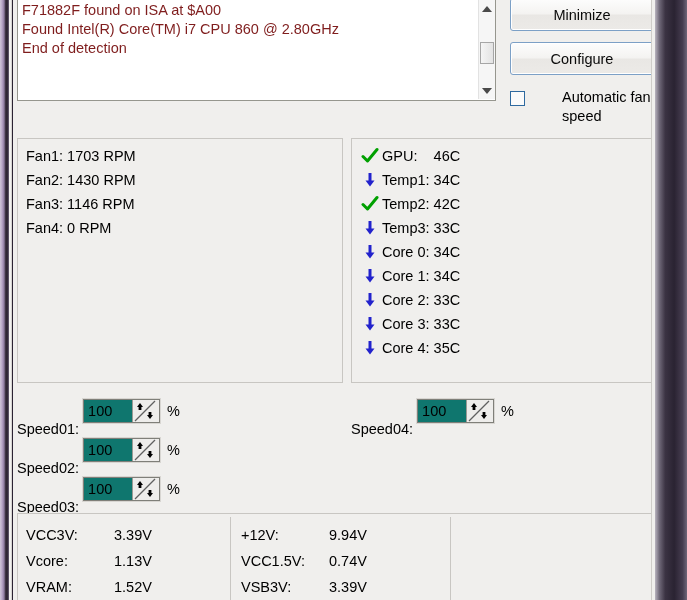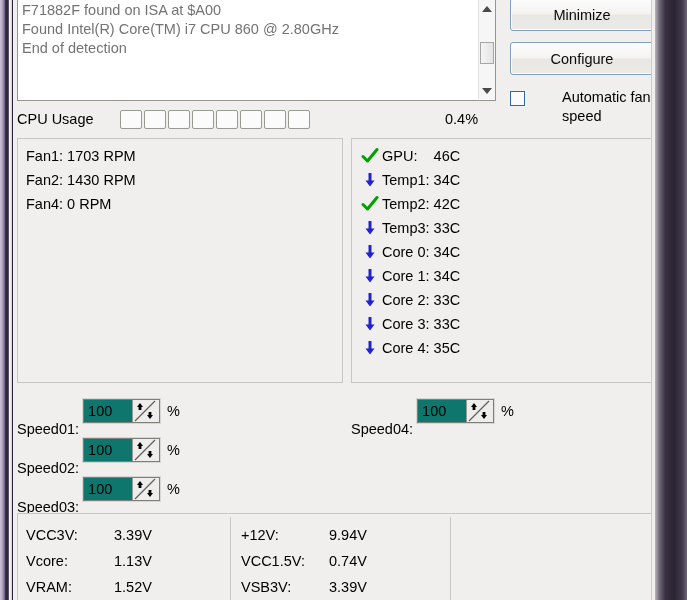--- a/index.html
+++ b/index.html
@@ -67,21 +67,21 @@
     box-sizing: border-box;
     overflow: hidden;
   }
   #log-text {
     position: absolute;
     left: 4px; top: 1px;
     width: 440px;
     white-space: pre;
     line-height: 19px;
     font-size: 14.5px;
-    color: #737373;
+    color: #7f1d1d;
   }
   
   #log-scrollbar {
     position: absolute;
     right: 0px; top: 0px;
     width: 17px; height: 99px;
     background: #f6f6f6;
     border-left: 1px solid #e2e2e2;
     box-sizing: border-box;
   }
@@ -313,39 +313,26 @@
     </div>
 
     <div class="aero-button" id="btn-minimize">Minimize</div>
     <div class="aero-button" id="btn-configure">Configure</div>
 
     <div id="auto-fan-row">
       <div id="auto-fan-checkbox"></div>
       <div id="auto-fan-label">Automatic fan speed</div>
     </div>
 
-    <div id="cpu-usage-row">
-      <div id="cpu-usage-label">CPU Usage</div>
-      <div id="cpu-usage-blocks">
-          <div class="cpu-block"></div>
-          <div class="cpu-block"></div>
-          <div class="cpu-block"></div>
-          <div class="cpu-block"></div>
-          <div class="cpu-block"></div>
-          <div class="cpu-block"></div>
-          <div class="cpu-block"></div>
-          <div class="cpu-block"></div>
-        </div>
-      <div id="cpu-usage-percent">0.4%</div>
-    </div>
 
     <div class="panel" id="fan-panel">
       <div class="readout-list" id="fan-list">
           <div class="readout-row"><span class="readout-label">Fan1:</span><span> 1703 RPM</span></div>
           <div class="readout-row"><span class="readout-label">Fan2:</span><span> 1430 RPM</span></div>
+          <div class="readout-row"><span class="readout-label">Fan3:</span><span> 1146 RPM</span></div>
           <div class="readout-row"><span class="readout-label">Fan4:</span><span> 0 RPM</span></div>
         </div>
     </div>
 
     <div class="panel" id="temp-panel">
       <div class="readout-list" id="temp-list">
           <div class="temp-row"><span class="status-icon"><svg width="18" height="18" viewBox="0 0 18 18">
                 <path d="M2 9.5 L6.5 14 L16 2.5" stroke="#00a000" stroke-width="3" fill="none" stroke-linecap="round" stroke-linejoin="round"></path>
               </svg></span><span class="temp-name">GPU:</span><span class="temp-value">    46C</span></div>
           <div class="temp-row"><span class="status-icon"><svg width="18" height="18" viewBox="0 0 18 18">

